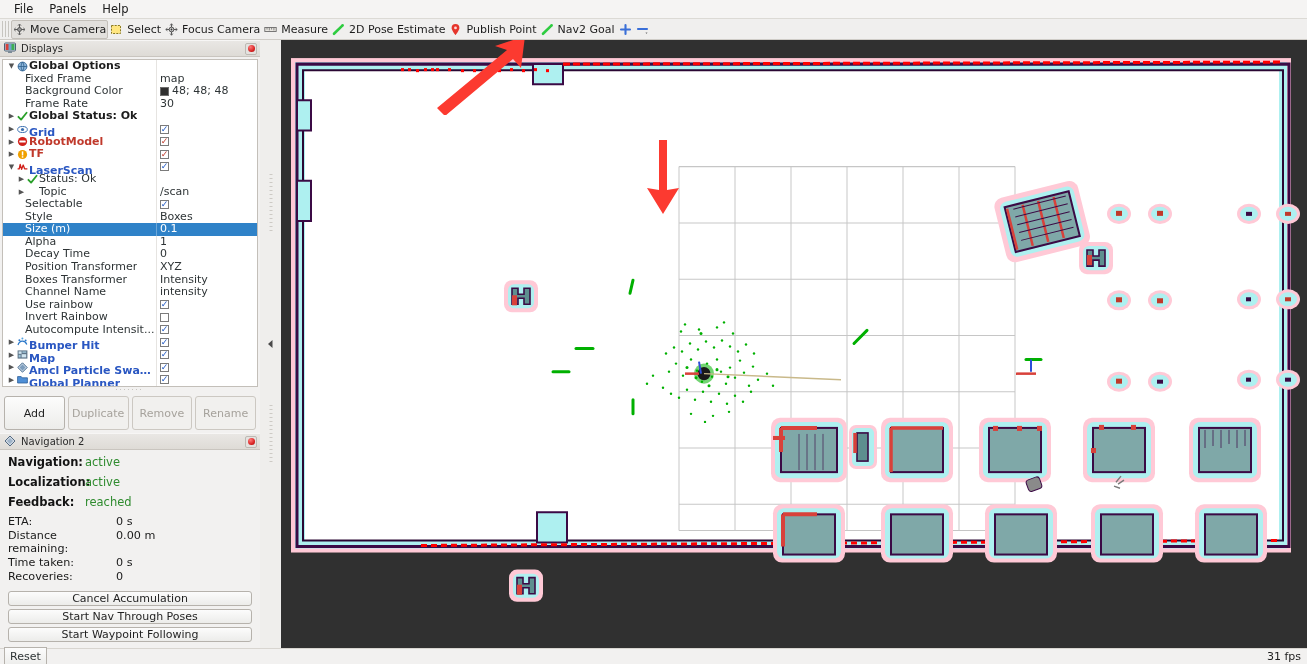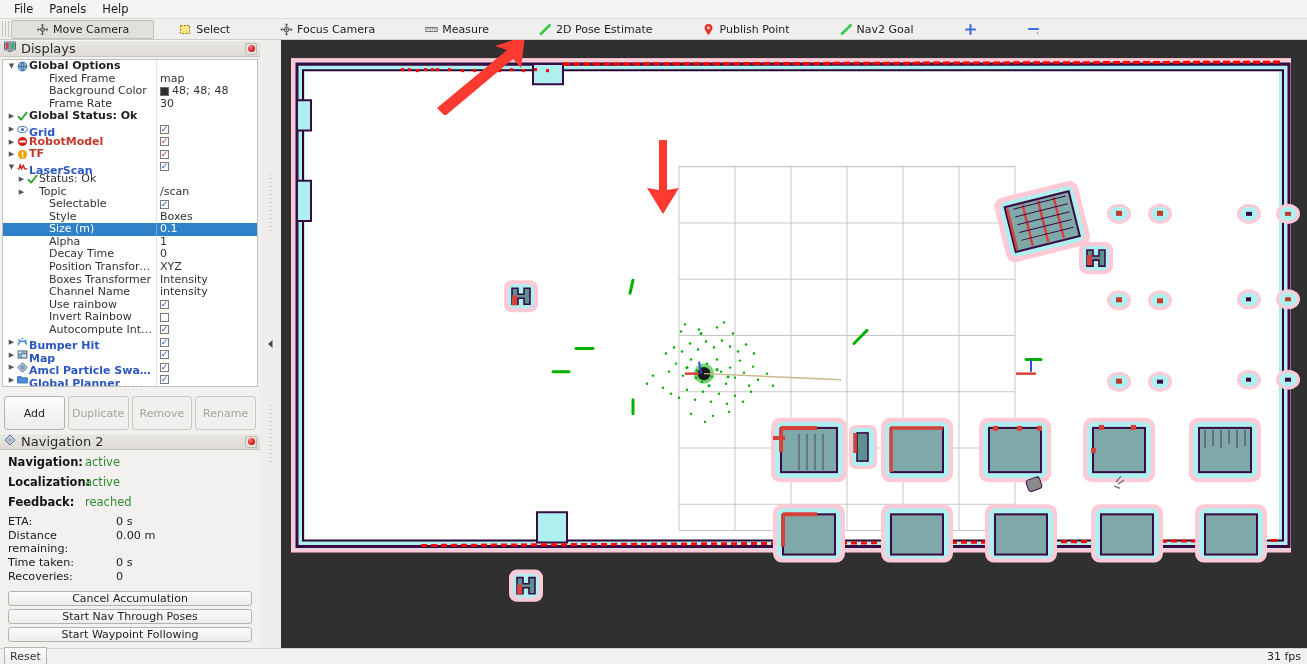--- a/index.html
+++ b/index.html
@@ -33,21 +33,21 @@
     border-bottom: 1px solid #cfccc7;
     display: flex; align-items: center;
     padding-left: 2px;
     gap: 0px;
   }
   .tb-grip { width: 7px; height: 16px; margin-right: 2px;
     background-image: repeating-linear-gradient(to right,#bdbab4 0 1px,transparent 1px 3px);
     background-size: 3px 16px; opacity:.8; }
   .tbtn {
     display: flex; align-items: center; gap: 4px;
-    height: 19px; padding: 0 24px;
+    height: 19px; padding: 0 1px;
     font-size: 11px; color: #1d1d1d;
     border: 1px solid transparent; border-radius: 2px;
     white-space: nowrap; cursor: default;
   }
   .tbtn.active { background: #e2e0dd; border-color: #c3bfb9; }
   .tb-ico { width: 13px; height: 13px; display: inline-flex; align-items: center; justify-content: center; flex: 0 0 13px; }
 
   
   .body { flex: 1 1 auto; display: flex; min-height: 0; }
   .leftcol { width: 260px; flex: 0 0 260px; display: flex; flex-direction: column; background: #f2f1f0; }
@@ -68,21 +68,21 @@
   .viewport { flex: 1 1 auto; background: #303030; position: relative; overflow: hidden; }
 
   
   .panel { display: flex; flex-direction: column; background: #f2f1f0; }
   .panel-title {
     height: 17px; flex: 0 0 17px;
     background: linear-gradient(to bottom,#e9e7e4,#dedbd6);
     border-top: 1px solid #f7f6f5;
     border-bottom: 1px solid #c9c5bf;
     display: flex; align-items: center; gap: 5px;
-    padding: 0 3px 0 4px; font-size: 13px; color: #2b2b2b;
+    padding: 0 3px 0 4px; font-size: 10px; color: #2b2b2b;
   }
   .panel-title .ptxt { flex: 1 1 auto; }
   .close-dot {
     width: 12px; height: 12px; border-radius: 2px;
     background: #e4e2df; border: 1px solid #bdb9b3;
     display:flex; align-items:center; justify-content:center;
   }
   .close-dot i {
     width: 7px; height: 7px; border-radius: 50%;
     background: radial-gradient(circle at 35% 30%, #ff7a7a 0%, #d61f1f 65%, #8c0000 100%);
@@ -119,21 +119,21 @@
     display: inline-flex; align-items: center; justify-content: center;
     font-size: 9px; line-height: 9px; color: #1f58c4;
   }
   .chk.red { color: #c0392b; }
   .chk.off { color: transparent; }
   .swatch { width: 9px; height: 9px; background: #303030; border: 1px solid #6d6d6d; display:inline-block; vertical-align:-1px; margin-right:3px;}
 
   
   .i0 { padding-left: 4px; }
   .i1 { padding-left: 14px; }
-  .i2 { padding-left: 24px; }
+  .i2 { }
 
   
   .btnrow { display: flex; gap: 3px; padding: 4px 4px 3px 4px; }
   .gbtn {
     flex: 1 1 0; height: 34px;
     background: linear-gradient(to bottom,#fcfcfc,#ececea);
     border: 1px solid #b6b2ac; border-radius: 3px;
     font-size: 11px; color: #1f1f1f;
     display: flex; align-items: center; justify-content: center; cursor: default;
   }

